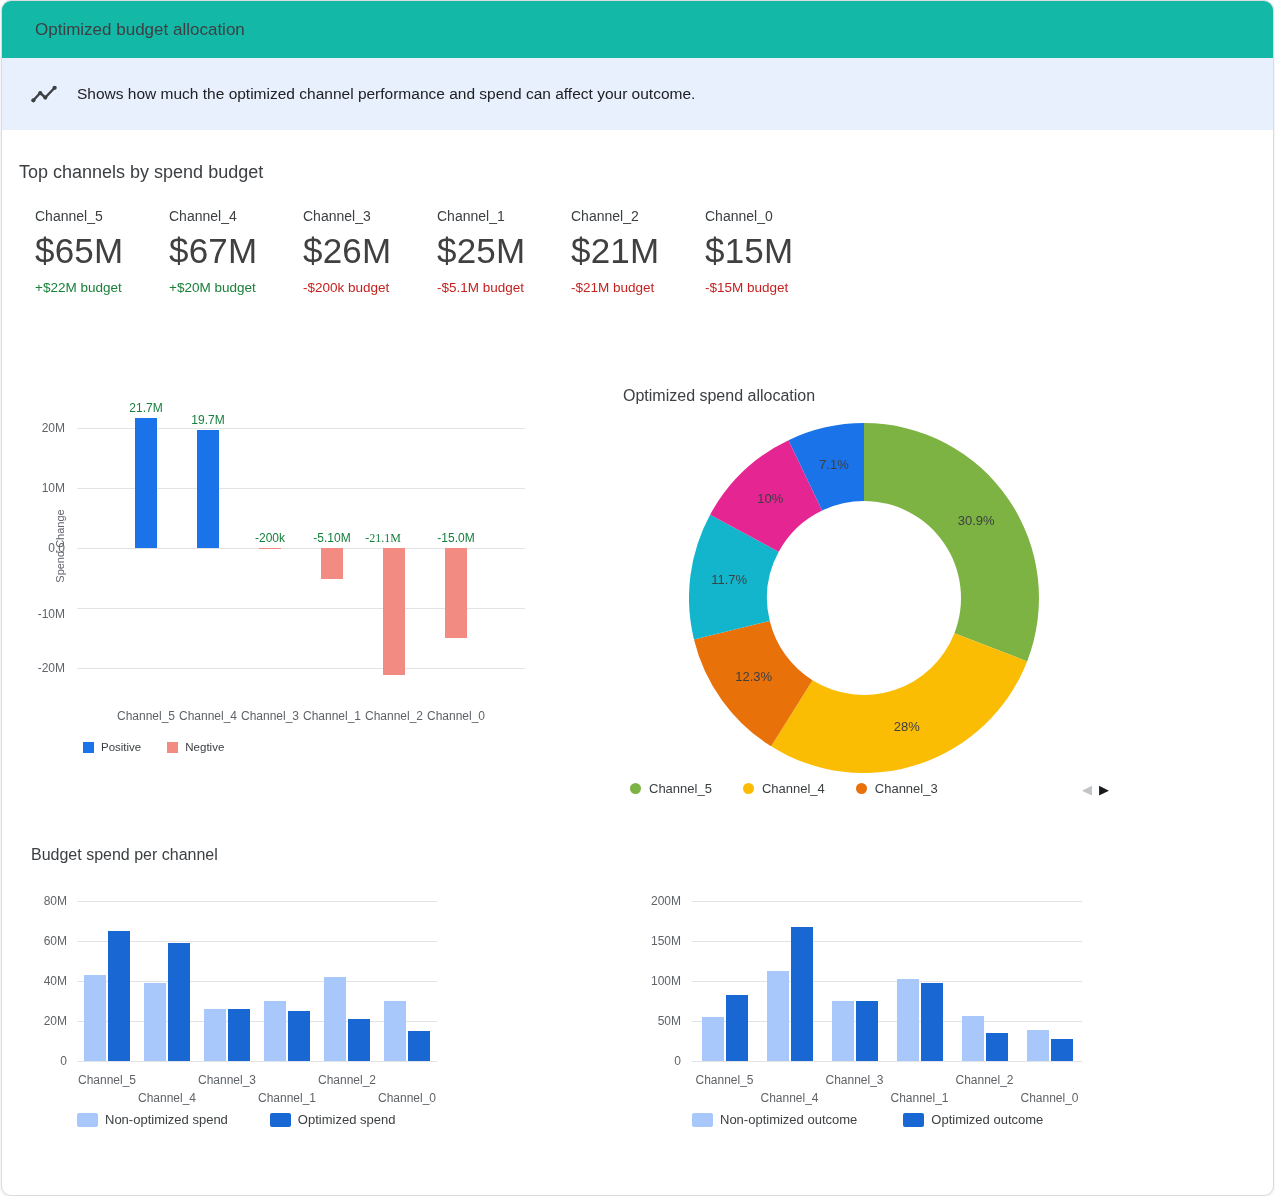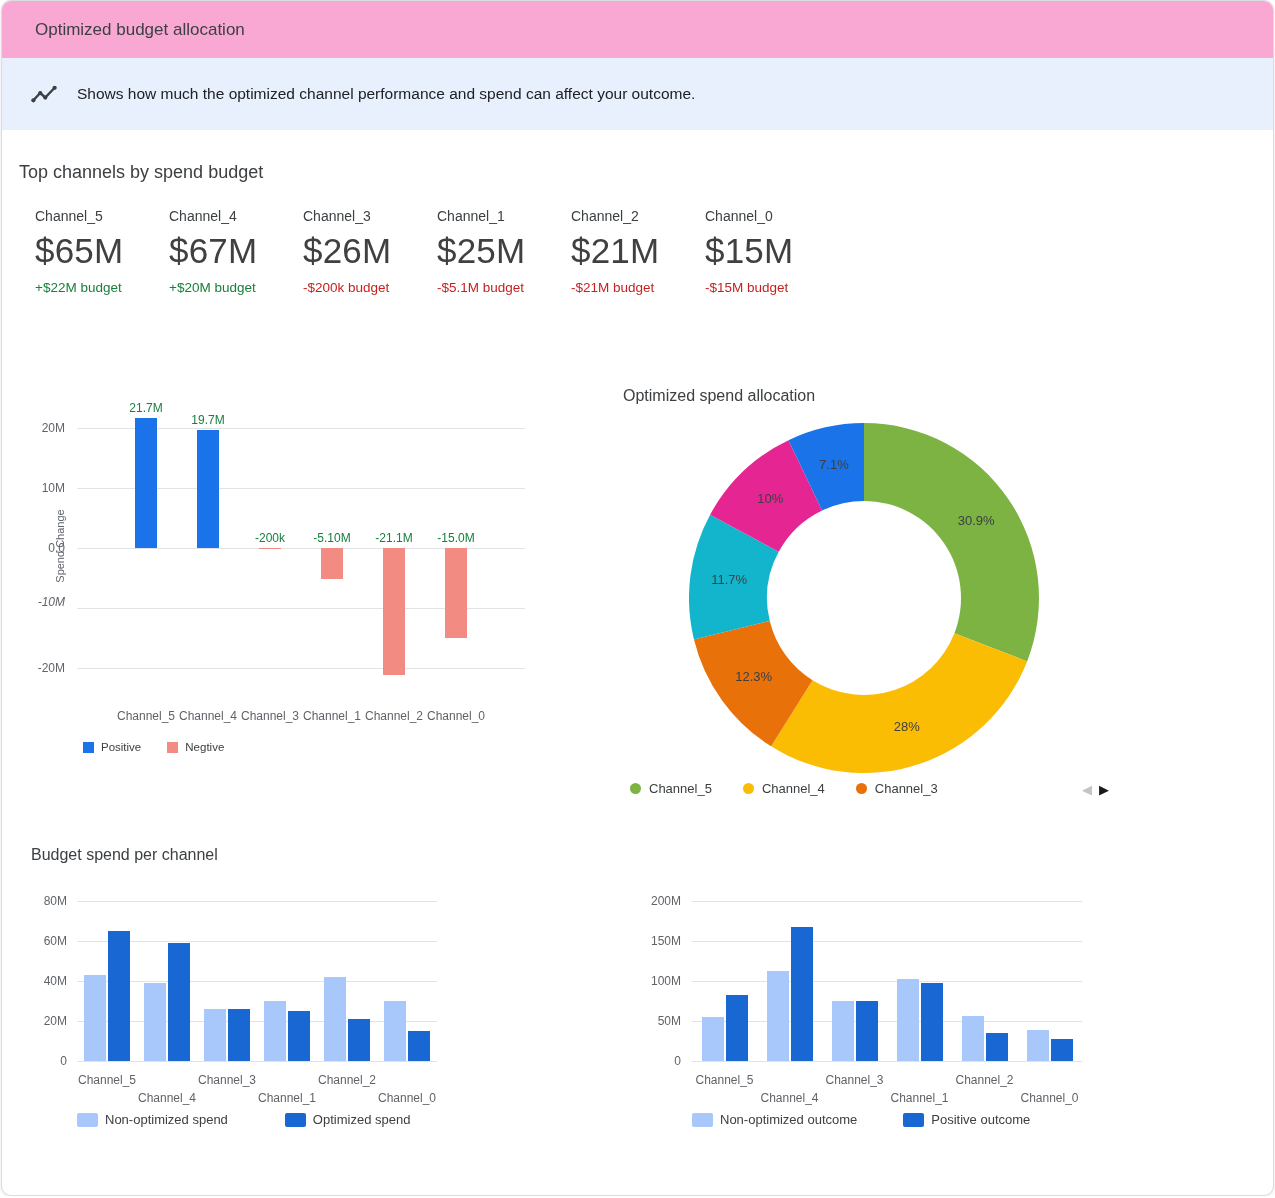--- a/index.html
+++ b/index.html
@@ -1,20 +1,20 @@
 <!DOCTYPE html>
 <html><head>
 <meta charset="utf-8">
 <style>
   * { box-sizing: border-box; }
   html,body { margin:0; padding:0; background:#fff; font-family:"Liberation Sans", sans-serif; color:#202124; }
   .card { position:relative; width:1273px; height:1196px; margin:0 auto; background:#fff;
           border:1px solid #dadce0; border-radius:10px; overflow:hidden;
           box-shadow:0 1px 3px rgba(60,64,67,.12); }
-  .header { position:absolute; top:0; left:0; right:0; height:57px; background:#f9a8d4; }
+  .header { position:absolute; top:0; left:0; right:0; height:57px; background:#14b8a6; }
   .page-title { position:absolute; left:33px; top:50%; transform:translateY(-50%); font-size:17px; color:#3c4043; }
   .banner { position:absolute; top:57px; left:0; right:0; height:72px; background:#e8f0fe;
             display:flex; align-items:center; padding-left:27px; }
   .banner-icon { display:inline-flex; width:30px; height:30px; }
   .banner-text { margin-left:18px; font-size:15.5px; color:#202124; }
 
   .section-title { position:absolute; left:17px; top:161px; font-size:18px; color:#3c4043; }
   .cards { position:absolute; left:33px; top:207px; display:flex; }
   .channel-card { width:134px; }
   .cc-name { font-size:14px; color:#3c4043; }
@@ -59,21 +59,21 @@
   .chart3 { left:29px; top:845px; width:490px; height:300px; }
   .chart4 { left:643px; top:845px; width:490px; height:300px; }
   .gplot { position:absolute; top:45px; height:170px; }
   .chart3 .gplot { left:46px; width:360px; }
   .chart4 .gplot { left:47px; width:390px; }
   .gyticks { position:absolute; left:0; top:45px; width:40px; height:170px; }
   .gxticks { position:absolute; top:220px; height:40px; }
   .chart3 .gxticks { left:46px; width:360px; }
   .chart4 .gxticks { left:47px; width:390px; }
   .glegend { position:absolute; top:266px; display:flex; }
-  .chart3 .glegend { left:46px; gap:57px; }
+  .chart3 .glegend { left:46px; gap:42px; }
   .chart4 .glegend { left:47px; gap:46px; }
   .glegend .legend-swatch { width:21px; height:14px; border-radius:2px; }
   .glegend .legend-label { font-size:13px; }
 </style>
 </head>
 <body>
 
 <div class="card">
 
   <div class="header">
@@ -126,39 +126,39 @@
         <div class="cc-delta negative">-$15M budget</div>
       </div>
     </div>
 
   <div class="chart chart1" id="chart1">
     <div class="y-axis-title">Spend Change</div>
     <div class="yticks">
         <div class="ytick" style="top: 10px;">20M</div>
         <div class="ytick" style="top: 70px;">10M</div>
         <div class="ytick" style="top: 130px;">0.0</div>
-        <div class="ytick" style="top: 184px; font-style: italic;">-10M</div>
+        <div class="ytick" style="top: 196px;">-10M</div>
         <div class="ytick" style="top: 250px;">-20M</div>
       </div>
     <div class="plot">
         <div class="gridline" style="top: 17px;"></div>
         <div class="gridline" style="top: 77px;"></div>
         <div class="gridline" style="top: 137px;"></div>
         <div class="gridline" style="top: 197px;"></div>
         <div class="gridline" style="top: 257px;"></div>
         <div class="bar" style="left: 58px; top: 6.8px; height: 130.2px; background: rgb(26, 115, 232);"></div>
         <div class="bar-label" style="left: 37px; top: -10.2px;">21.7M</div>
         <div class="bar" style="left: 120px; top: 18.8px; height: 118.2px; background: rgb(26, 115, 232);"></div>
         <div class="bar-label" style="left: 99px; top: 1.8px;">19.7M</div>
         <div class="bar" style="left: 182px; top: 137px; height: 1.2px; background: rgb(242, 139, 130);"></div>
         <div class="bar-label" style="left: 161px; top: 120px;">-200k</div>
         <div class="bar" style="left: 244px; top: 137px; height: 30.6px; background: rgb(242, 139, 130);"></div>
         <div class="bar-label" style="left: 223px; top: 120px;">-5.10M</div>
         <div class="bar" style="left: 306px; top: 137px; height: 126.6px; background: rgb(242, 139, 130);"></div>
-        <div class="bar-label" style="left: 285px; top: 120px;">-21.1M</div>
+        <div class="bar-label" style="left: 274px; top: 120px; font-family: Liberation Serif, serif;">-21.1M</div>
         <div class="bar" style="left: 368px; top: 137px; height: 90px; background: rgb(242, 139, 130);"></div>
         <div class="bar-label" style="left: 347px; top: 120px;">-15.0M</div>
       </div>
     <div class="xticks">
         <div class="xtick" style="left: 38px; width: 62px;">Channel_5</div>
         <div class="xtick" style="left: 100px; width: 62px;">Channel_4</div>
         <div class="xtick" style="left: 162px; width: 62px;">Channel_3</div>
         <div class="xtick" style="left: 224px; width: 62px;">Channel_1</div>
         <div class="xtick" style="left: 286px; width: 62px;">Channel_2</div>
         <div class="xtick" style="left: 348px; width: 62px;">Channel_0</div>
@@ -294,18 +294,18 @@
         <div class="xtick" style="left: 252.5px; width: 80px; top: 7px;">Channel_2</div>
         <div class="xtick" style="left: 317.5px; width: 80px; top: 25px;">Channel_0</div>
       </div>
     <div class="glegend">
         <div class="legend-item">
           <span class="legend-swatch" style="background: rgb(168, 199, 250);"></span>
           <span class="legend-label">Non-optimized outcome</span>
         </div>
         <div class="legend-item">
           <span class="legend-swatch" style="background: rgb(25, 103, 210);"></span>
-          <span class="legend-label">Positive outcome</span>
+          <span class="legend-label">Optimized outcome</span>
         </div>
       </div>
   </div>
 
 </div>
 
 </body></html>

